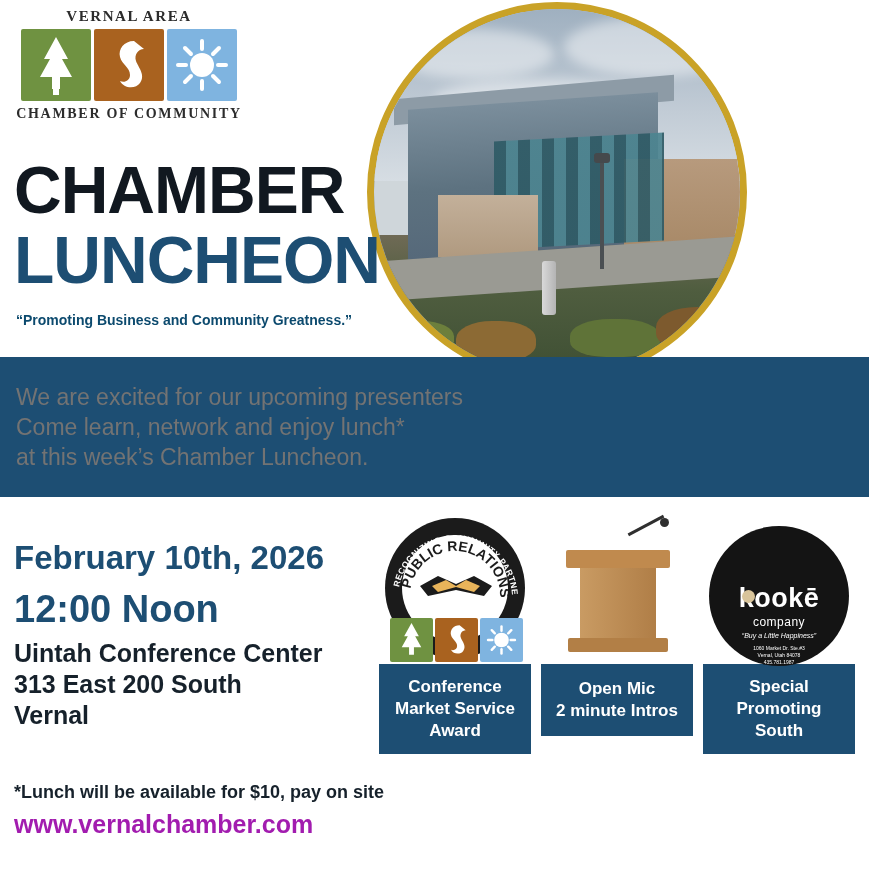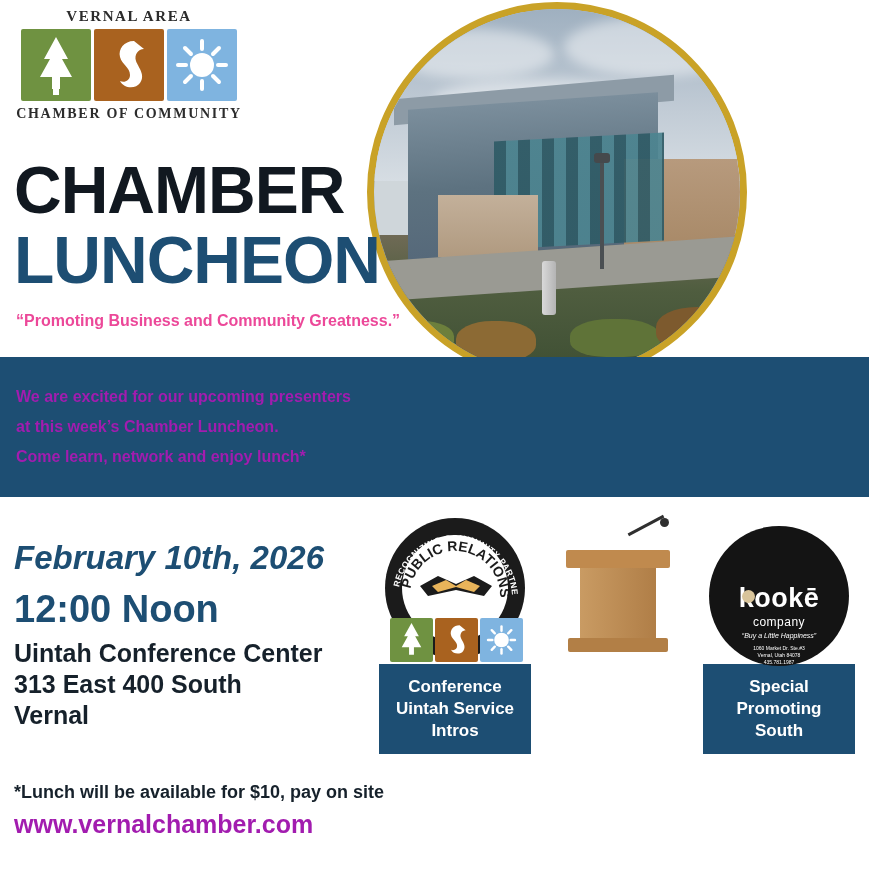--- a/index.html
+++ b/index.html
@@ -77,23 +77,23 @@
     font-size: 66px;
     line-height: 64px;
     font-weight: 800;
     color: #1d4e73;
     letter-spacing: -1px;
   }
   .tagline {
     position: absolute;
     left: 16px;
     top: 312px;
-    font-size: 16px;
+    font-size: 14px;
     font-weight: 700;
-    color: #ec4899;
+    color: #0c4a6e;
   }
 
   
   .photo-wrap {
     position: absolute;
     right: -18px;
     top: 2px;
     width: 380px;
     height: 380px;
     border-radius: 50%;
@@ -169,31 +169,31 @@
     top: 357px;
     width: 869px;
     height: 140px;
     background: #1d4e73;
   }
   .band-text {
     position: absolute;
     left: 16px;
     top: 382px;
     width: 520px;
-    color: #a21caf;
-    font-size: 16px;
-    font-weight: 700;
+    color: #737373;
+    font-size: 23px;
+    font-weight: 400;
     line-height: 30px;
   }
   .band-text div { white-space: nowrap; }
 
   
   .date-line {
     position: absolute; left: 14px; top: 538px;
-    font-size: 33px; font-weight: 800; color: #1d4e73; line-height: 40px; font-style: italic;
+    font-size: 33px; font-weight: 800; color: #1d4e73; line-height: 40px;
   }
   .time-line {
     position: absolute; left: 14px; top: 589px;
     font-size: 38px; font-weight: 800; color: #1d4e73; line-height: 40px;
   }
   .venue {
     position: absolute; left: 14px; top: 638px;
     font-size: 25px; font-weight: 700; color: #16212b; line-height: 31px;
   }
   .footnote {
@@ -350,29 +350,29 @@
     </div>
   </div>
 
   <div class="title-1">CHAMBER</div>
   <div class="title-2">LUNCHEON</div>
   <div class="tagline">“Promoting Business and Community Greatness.”</div>
 
   <div class="band"></div>
   <div class="band-text">
     <div>We are excited for our upcoming presenters</div>
+    <div>Come learn, network and enjoy lunch*</div>
     <div>at this week’s Chamber Luncheon.</div>
-    <div>Come learn, network and enjoy lunch*</div>
   </div>
 
   <div class="date-line">February 10th, 2026</div>
   <div class="time-line">12:00 Noon</div>
   <div class="venue">
     <div>Uintah Conference Center</div>
-    <div>313 East 400 South</div>
+    <div>313 East 200 South</div>
     <div>Vernal</div>
   </div>
 
   <div class="features">
 
     <div class="feature">
       <div class="feature-art">
         <div class="badge-wrap">
           <div class="badge-ring"></div>
           <div class="badge-inner"></div>
@@ -417,34 +417,40 @@
                     <line x1="24" y1="47" x2="19" y2="52"></line>
                 </g>
               </svg>
             </div>
           </div>
         </div>
       </div>
       <div class="feature-label">
         <div>
           <span>Conference</span>
-          <span>Uintah Service</span>
-          <span>Intros</span>
+          <span>Market Service</span>
+          <span>Award</span>
         </div>
       </div>
     </div>
 
     <div class="feature">
       <div class="feature-art">
         <div class="podium">
           <div class="mic-stem"></div>
           <div class="mic-head"></div>
           <div class="pod-top"></div>
           <div class="pod-body"></div>
           <div class="pod-base"></div>
+        </div>
+      </div>
+      <div class="feature-label">
+        <div>
+          <span>Open Mic</span>
+          <span>2 minute Intros</span>
         </div>
       </div>
     </div>
 
     <div class="feature">
       <div class="feature-art">
         <div class="kooke">
           <div class="kooke-circle">
             <div class="kooke-name">kookē</div>
             <div class="kooke-sub">company</div>

